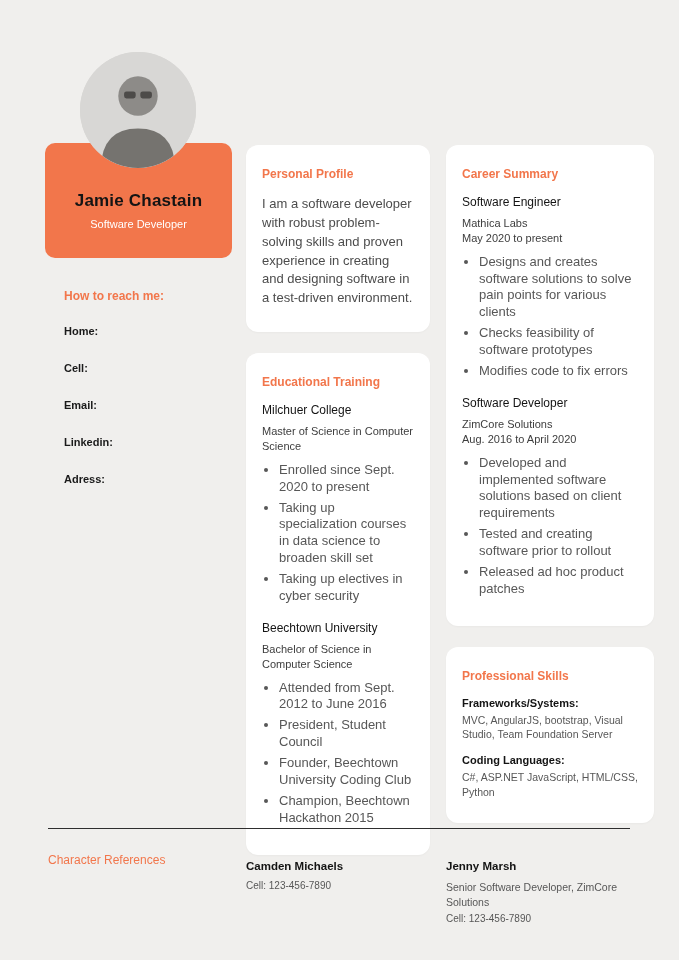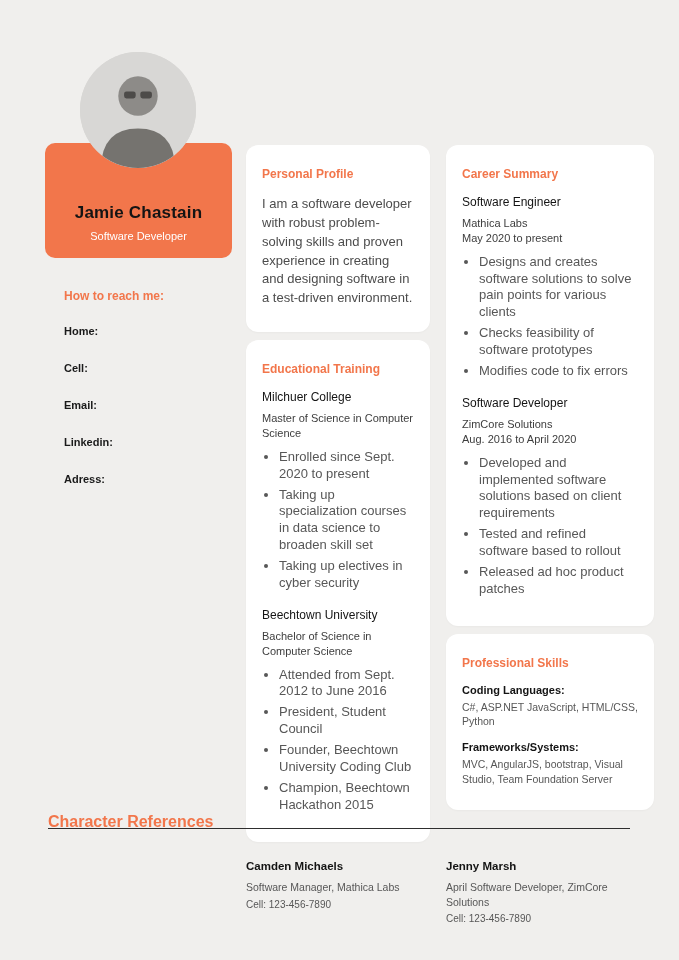--- a/index.html
+++ b/index.html
@@ -23,31 +23,31 @@
   
   .photo{
     position:absolute;left:80px;top:52px;width:116px;height:116px;
     border-radius:50%;overflow:hidden;z-index:2;background:#d8d7d5;
   }
   .photo svg{display:block;width:100%;height:100%;}
   .name-card{
     position:absolute;left:45px;top:143px;width:187px;height:115px;
     background:var(--accent);border-radius:10px;z-index:1;
     display:flex;flex-direction:column;justify-content:flex-end;
-    align-items:center;text-align:center;padding-bottom:16px;
+    align-items:center;text-align:center;padding-bottom:28px;
   }
   .name{font-size:17px;font-weight:bold;color:#141414;letter-spacing:.2px;}
   .job-title{font-size:11px;color:#ffffff;margin-top:7px;}
 
   .contact{position:absolute;left:64px;top:289px;width:170px;}
   .contact-heading{font-size:12px;font-weight:bold;color:var(--accent);margin-bottom:22px;}
   .contact-label{font-size:11px;font-weight:bold;color:#1a1a1a;margin-bottom:25px;}
 
   
-  .col{position:absolute;top:145px;display:flex;flex-direction:column;gap:8px;}
+  .col{position:absolute;top:145px;display:flex;flex-direction:column;gap:21px;}
   .col-mid{left:246px;width:184px;}
   .col-right{left:446px;width:208px;}
   .card{
     background:var(--card-bg);border-radius:12px;
     padding:22px 16px 24px 16px;
     box-shadow:0 1px 2px rgba(0,0,0,0.03);
   }
   .card-heading{font-size:12px;font-weight:bold;color:var(--accent);margin-bottom:14px;}
   .profile-text{font-size:13px;line-height:1.45;color:#4c4c4c;}
 
@@ -62,22 +62,22 @@
   .skill-group:last-child{margin-bottom:0;}
   .skill-label{font-size:11px;font-weight:bold;color:#141414;margin-bottom:4px;}
   .skill-value{font-size:10.5px;color:var(--text-gray);line-height:1.4;}
 
   
   .footer-line{
     position:absolute;left:48px;top:828px;width:582px;height:0;
     border-top:1.5px solid #2e2e2e;
   }
   .ref-heading{
-    position:absolute;left:48px;top:813px;width:180px;
-    font-size:16px;font-weight:bold;color:var(--accent);
+    position:absolute;left:48px;top:853px;width:180px;
+    font-size:12px;font-weight:normal;color:var(--accent);
   }
   .ref-block{position:absolute;top:860px;width:185px;}
   .ref-1{left:246px;}
   .ref-2{left:446px;}
   .ref-name{font-size:11.5px;font-weight:bold;color:#141414;margin-bottom:8px;}
   .ref-role{font-size:10.5px;color:var(--text-gray);line-height:1.4;margin-bottom:4px;}
   .ref-phone{font-size:10px;color:var(--text-gray);}
 </style>
 </head>
 <body>
@@ -157,51 +157,50 @@
           <li>Modifies code to fix errors</li>
         </ul>
       </div>
 
       <div class="block">
         <div class="block-title">Software Developer</div>
         <div class="block-sub">ZimCore Solutions</div>
         <div class="block-sub">Aug. 2016 to  April 2020</div>
         <ul class="bullets">
           <li>Developed and implemented software solutions based on client requirements</li>
-          <li>Tested and refined software based to rollout</li>
+          <li>Tested and creating software prior to rollout</li>
           <li>Released ad hoc product patches</li>
         </ul>
       </div>
     </div>
 
     <div class="card">
       <div class="card-heading">Professional Skills</div>
+
+      <div class="skill-group">
+        <div class="skill-label">Frameworks/Systems:</div>
+        <div class="skill-value">MVC, AngularJS, bootstrap, Visual Studio, Team Foundation Server</div>
+      </div>
 
       <div class="skill-group">
         <div class="skill-label">Coding Languages:</div>
         <div class="skill-value">C#, ASP.NET JavaScript, HTML/CSS, Python</div>
       </div>
-
-      <div class="skill-group">
-        <div class="skill-label">Frameworks/Systems:</div>
-        <div class="skill-value">MVC, AngularJS, bootstrap, Visual Studio, Team Foundation Server</div>
-      </div>
     </div>
 
   </div>
 
   <div class="footer-line"></div>
 
   <div class="ref-heading">Character References</div>
 
   <div class="ref-block ref-1">
     <div class="ref-name">Camden Michaels</div>
-    <div class="ref-role">Software Manager, Mathica Labs</div>
     <div class="ref-phone">Cell: 123-456-7890</div>
   </div>
 
   <div class="ref-block ref-2">
     <div class="ref-name">Jenny Marsh</div>
-    <div class="ref-role">April Software Developer, ZimCore Solutions</div>
+    <div class="ref-role">Senior Software Developer, ZimCore Solutions</div>
     <div class="ref-phone">Cell: 123-456-7890</div>
   </div>
 
 </div>
 
 </body></html>

